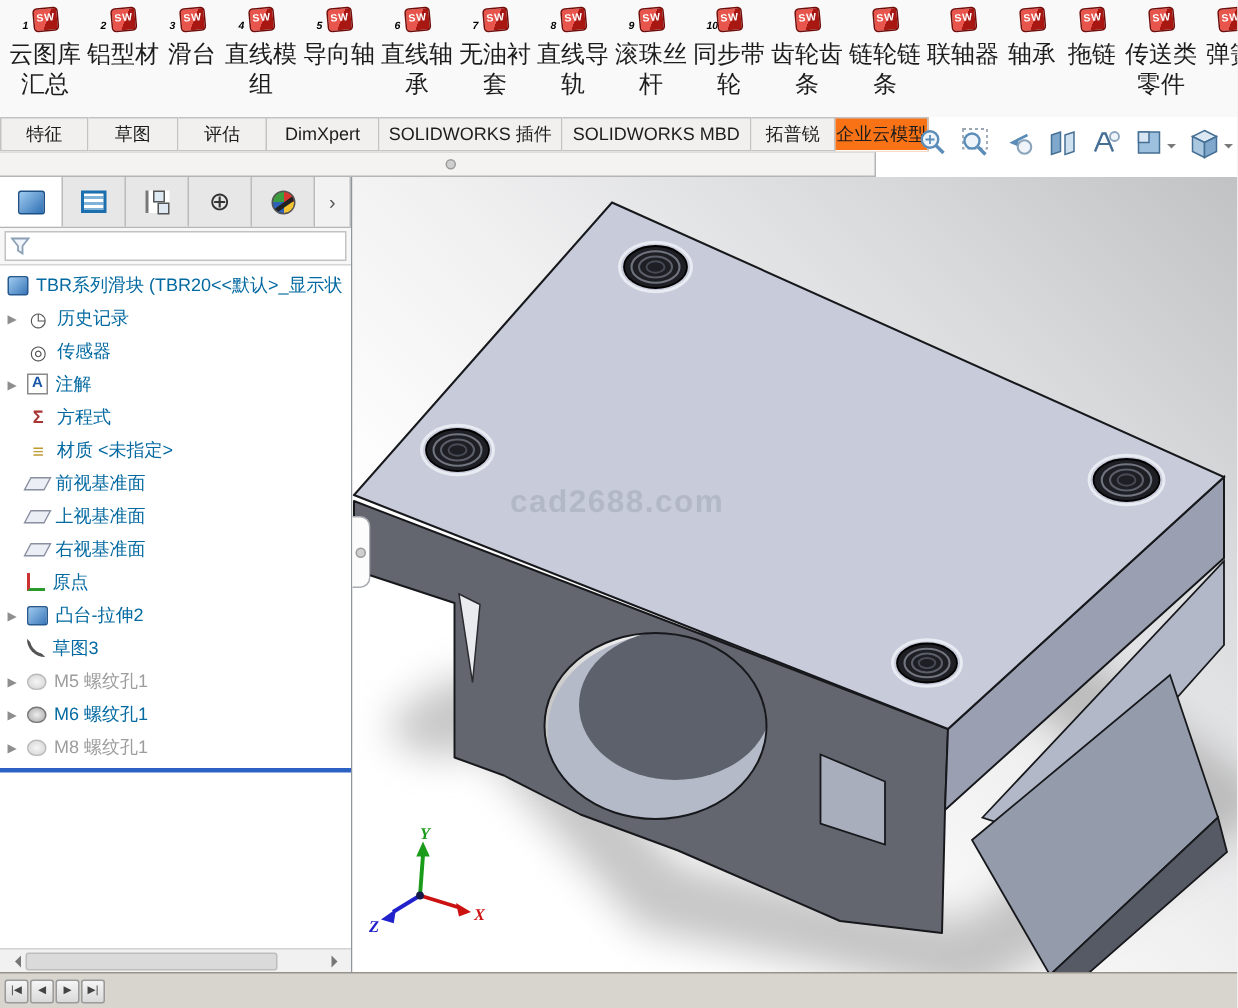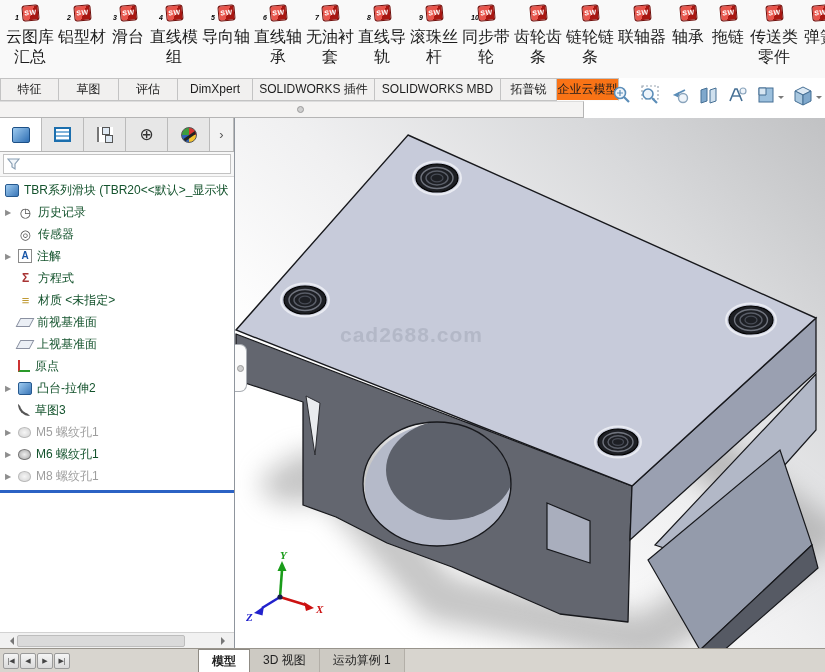--- a/index.html
+++ b/index.html
@@ -52,21 +52,21 @@
 .pfilter{position:absolute;top:34px;left:0;width:100%;height:25px;background:#f7f7f7;
   border-bottom:1px solid #d6d6d6;padding:2px 3px}
 .fbox{width:100%;height:100%;background:#fff;border:1px solid #c2c2c2;display:flex;
   align-items:center;padding-left:3px;gap:4px}
 .fbox input{border:none;outline:none;flex:1;font:11px "Liberation Sans",sans-serif}
 
 .tree{position:absolute;top:61px;left:0;width:100%}
 .trow{height:22px;display:flex;align-items:center;padding-left:5px;cursor:pointer;white-space:nowrap;overflow:hidden}
 .arrslot{flex:0 0 13px;font-size:8px;color:#8e8e8e}
 .arrslot.show::before{content:"▶"}
-.tlabel{font-size:12px;color:#14532d;margin-left:5px}
+.tlabel{font-size:12px;color:#0369a1;margin-left:5px}
 .trow.gray .tlabel{color:#9d9d9d}
 .trow.gray .ti{opacity:.5}
 .rollback{height:3px;background:#2b62c4;margin-top:3px}
 
 
 .ti{flex:0 0 15px;height:15px;display:inline-flex;align-items:center;justify-content:center;
   font-size:12px;line-height:1}
 .tic-part,.tic-extrude{width:14px;height:13px;flex-basis:14px;background:linear-gradient(135deg,#9ecbf0,#3b77b8);
   border:1px solid #26598f;border-radius:2px}
 .tic-history::before{content:"◷";color:#555;font-size:13px}
@@ -434,20 +434,25 @@
         </div>
       <div class="trow">
           <span class="arrslot"></span>
           <span class="ti tic-plane"></span>
           <span class="tlabel">前视基准面</span>
         </div>
       <div class="trow">
           <span class="arrslot"></span>
           <span class="ti tic-plane"></span>
           <span class="tlabel">上视基准面</span>
+        </div>
+      <div class="trow">
+          <span class="arrslot"></span>
+          <span class="ti tic-plane"></span>
+          <span class="tlabel">右视基准面</span>
         </div>
       <div class="trow">
           <span class="arrslot"></span>
           <span class="ti tic-origin"></span>
           <span class="tlabel">原点</span>
         </div>
       <div class="trow">
           <span class="arrslot show"></span>
           <span class="ti tic-extrude"></span>
           <span class="tlabel">凸台-拉伸2</span>
@@ -565,20 +570,15 @@
       </div>
   </div>
 
   <div class="bottombar">
     <div class="bnav">
       <span class="nb">|◀</span>
       <span class="nb">◀</span>
       <span class="nb">▶</span>
       <span class="nb">▶|</span>
     </div>
-    <div class="btabs">
-      <span class="btab active">模型</span>
-      <span class="btab">3D 视图</span>
-      <span class="btab">运动算例 1</span>
-    </div>
   </div>
 
 </div>
 
 </body></html>

